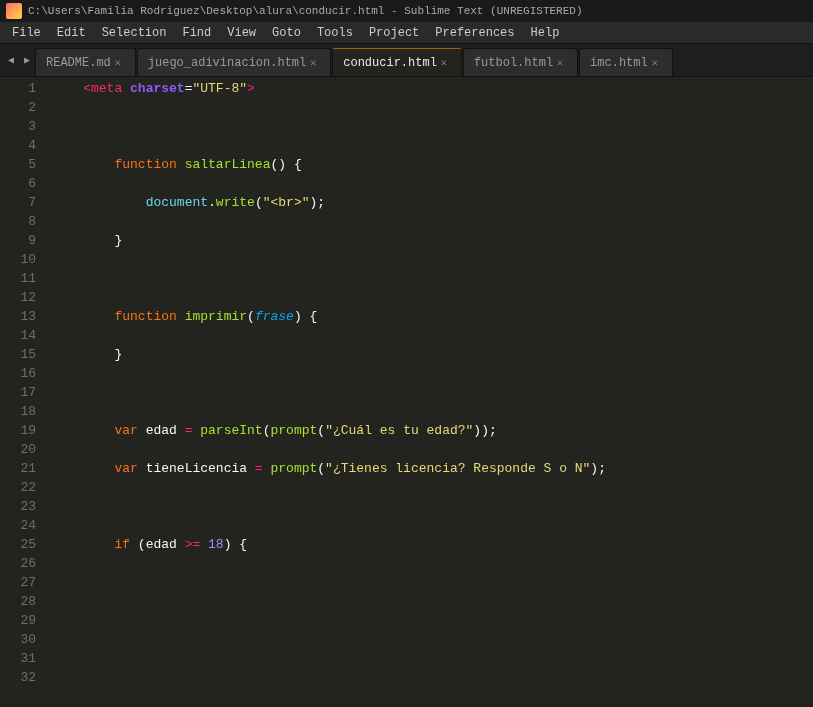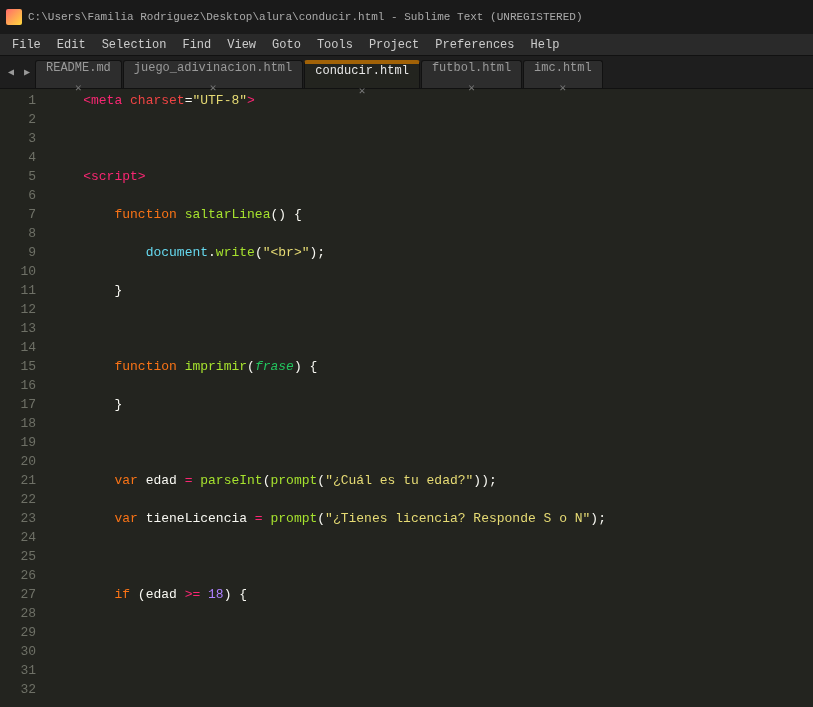--- a/index.html
+++ b/index.html
@@ -1,21 +1,21 @@
 <!DOCTYPE html>
 <html><head>
   <meta charset="utf-8">
   <style>
     * { margin: 0; padding: 0; box-sizing: border-box; }
     body { font-family: 'Consolas', 'Courier New', monospace; background: #23241f; color: #f8f8f2; font-size: 13px; overflow: hidden; width: 813px; height: 707px; }
 
     
     #titlebar {
       background: #1a1a1a;
-      height: 34px;
+      height: 22px;
       display: flex;
       align-items: center;
       padding: 0 6px;
       font-size: 11px;
       color: #aaa;
       user-select: none;
     }
     #titlebar .app-icon {
       width: 16px; height: 16px; margin-right: 6px;
       background: linear-gradient(135deg, #ff6b6b, #ffd93d);
@@ -73,28 +73,27 @@
       padding: 0 10px;
       height: 28px;
       background: #2d2d2d;
       border: 1px solid #111;
       border-bottom: none;
       border-radius: 3px 3px 0 0;
       font-size: 12px;
       color: #999;
       cursor: pointer;
       margin-right: 1px;
-      gap: 6px;
+      gap: 0;
       min-width: 0;
-      flex-direction: column;
     }
     .tab.active {
       background: #23241f;
       color: #e8e8e8;
-      border-top: 4px solid #a16207;
+      border-top: 1px solid #a16207;
     }
     .tab .close-btn {
       font-size: 11px;
       color: #777;
       cursor: pointer;
       width: 14px; height: 14px;
       display: flex; align-items: center; justify-content: center;
       border-radius: 2px;
     }
 
@@ -126,24 +125,24 @@
       white-space: pre;
       font-family: 'Consolas', 'Courier New', monospace;
     }
 
     
     .kw { color: #f97316; } 
     .fn { color: #a6e22e; } 
     .str { color: #e6db74; } 
     .num { color: #ae81ff; } 
     .tag { color: #f92672; } 
-    .attr { color: #ef4444; } 
+    .attr { color: #8b5cf6; font-weight: bold; } 
     .obj { color: #66d9ef; } 
     .plain { color: #f8f8f2; }
-    .param { color: #22c55e; font-style: italic; } 
+    .param { color: #0ea5e9; font-style: italic; } 
     .op { color: #f92672; } 
     .method { color: #a6e22e; } 
 
     .line { display: block; min-height: 19px; }
     @keyframes blink { 50% { opacity: 0; } }
   </style>
 </head>
 <body>
 
 <div id="titlebar">
@@ -221,21 +220,20 @@
     <div>26</div>
     <div>27</div>
     <div>28</div>
     <div>29</div>
     <div>30</div>
     <div>31</div>
     <div>32</div>
   </div>
   <div id="code-area"><span class="line"><span class="plain">    </span><span class="tag">&lt;meta</span><span class="plain"> </span><span class="attr">charset</span><span class="plain">=</span><span class="str">"UTF-8"</span><span class="tag">&gt;</span></span>
 <span class="line"></span>
-<span class="line"><span class="plain">    </span><span class="tag">&lt;script&gt;</span></span>
 <span class="line"><span class="plain">        </span><span class="kw">function</span><span class="plain"> </span><span class="fn">saltarLinea</span><span class="plain">() {</span></span>
 <span class="line"><span class="plain">            </span><span class="obj">document</span><span class="plain">.</span><span class="method">write</span><span class="plain">(</span><span class="str">"&lt;br&gt;"</span><span class="plain">);</span></span>
 <span class="line"><span class="plain">        }</span></span>
 <span class="line"></span>
 <span class="line"><span class="plain">        </span><span class="kw">function</span><span class="plain"> </span><span class="fn">imprimir</span><span class="plain">(</span><span class="param">frase</span><span class="plain">) {</span></span>
 <span class="line"><span class="plain">        }</span></span>
 <span class="line"></span>
 <span class="line"><span class="plain">        </span><span class="kw">var</span><span class="plain"> edad </span><span class="op">=</span><span class="plain"> </span><span class="fn">parseInt</span><span class="plain">(</span><span class="fn">prompt</span><span class="plain">(</span><span class="str">"¿Cuál es tu edad?"</span><span class="plain">));</span></span>
 <span class="line"><span class="plain">        </span><span class="kw">var</span><span class="plain"> tieneLicencia </span><span class="op">=</span><span class="plain"> </span><span class="fn">prompt</span><span class="plain">(</span><span class="str">"¿Tienes licencia? Responde S o N"</span><span class="plain">);</span></span>
 <span class="line"></span>

